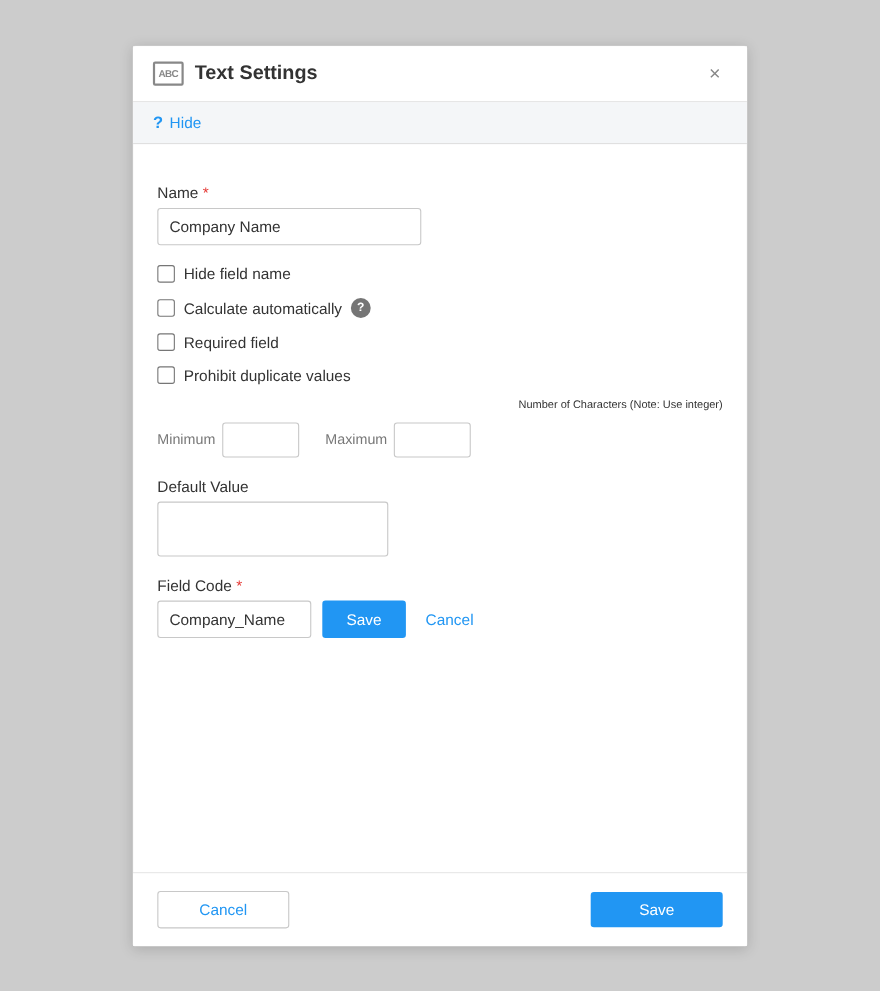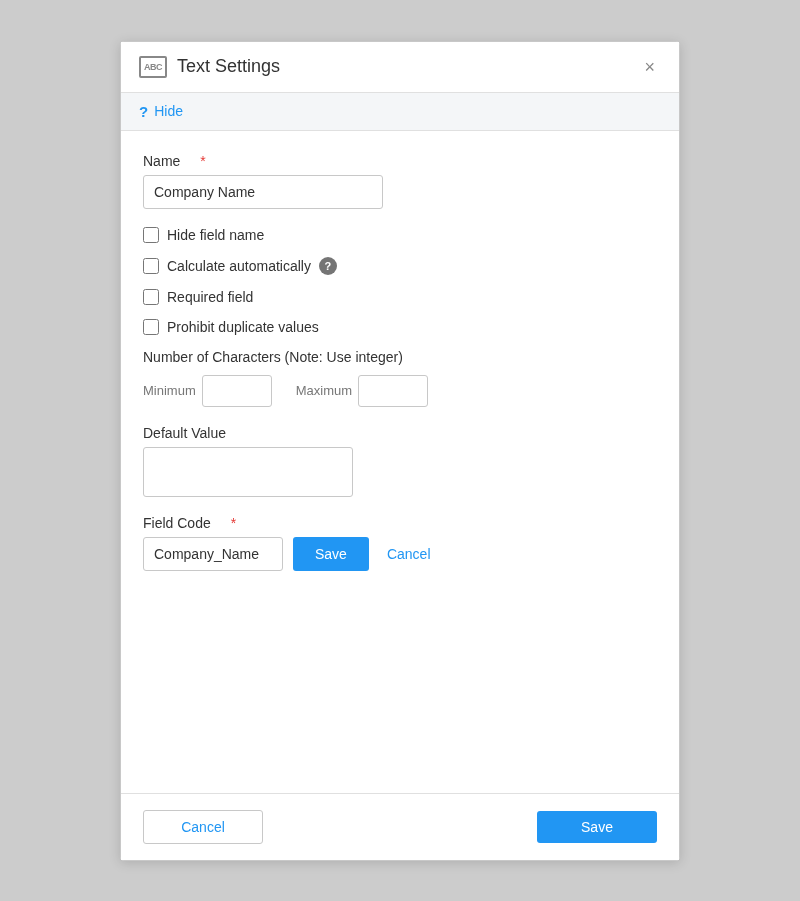--- a/index.html
+++ b/index.html
@@ -55,21 +55,21 @@
       justify-content: center;
       font-size: 9px;
       font-weight: bold;
       color: #888;
       letter-spacing: -0.5px;
       flex-shrink: 0;
     }
 
     .dialog-title {
       font-size: 18px;
-      font-weight: 400;
+      font-weight: 700;
       color: #333;
     }
 
     .close-btn {
       background: none;
       border: none;
       cursor: pointer;
       font-size: 18px;
       color: #888;
       padding: 2px 6px;
@@ -107,21 +107,22 @@
     .field-group {
       margin-bottom: 18px;
     }
 
     .field-label {
       font-size: 14px;
       color: #333;
       margin-bottom: 6px;
       display: flex;
       align-items: center;
-      gap: 20px;
+      gap: 4px;
+      margin-top: 14px;
     }
 
     .required-star {
       color: #e53935;
       font-size: 14px;
     }
 
     .text-input {
       width: 240px;
       height: 34px;
@@ -162,23 +163,24 @@
       background: #757575;
       border-radius: 50%;
       color: #fff;
       font-size: 11px;
       font-weight: bold;
       cursor: pointer;
       flex-shrink: 0;
     }
 
     .section-label {
-      font-size: 14px;
+      font-size: 10px;
       color: #333;
       margin-bottom: 10px;
+      text-align: right;
     }
 
     .min-max-row {
       display: flex;
       align-items: center;
       gap: 24px;
       margin-bottom: 0;
     }
 
     .min-max-item {

